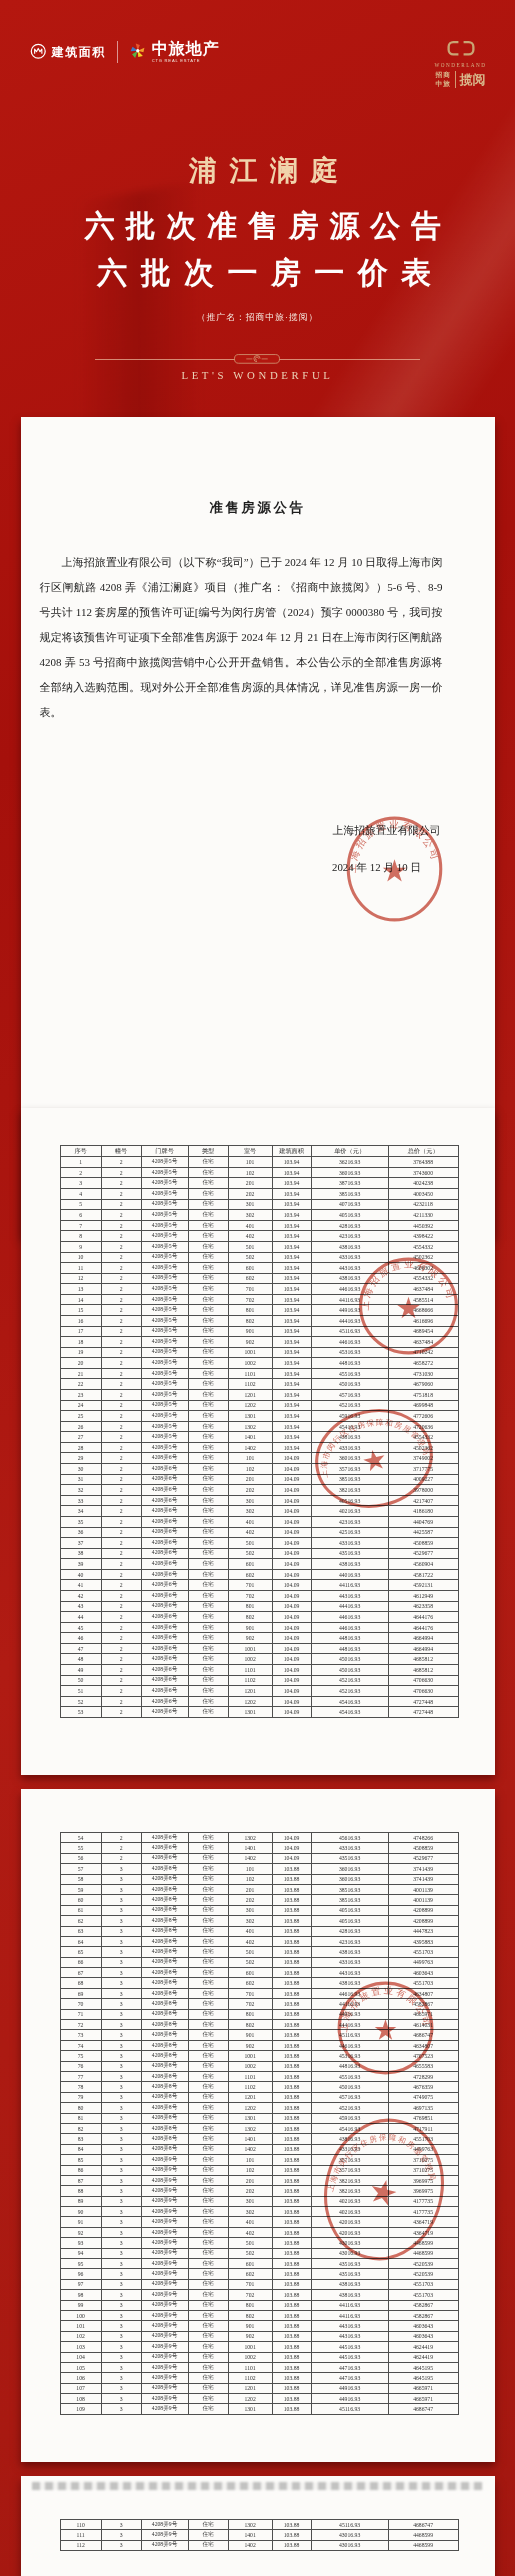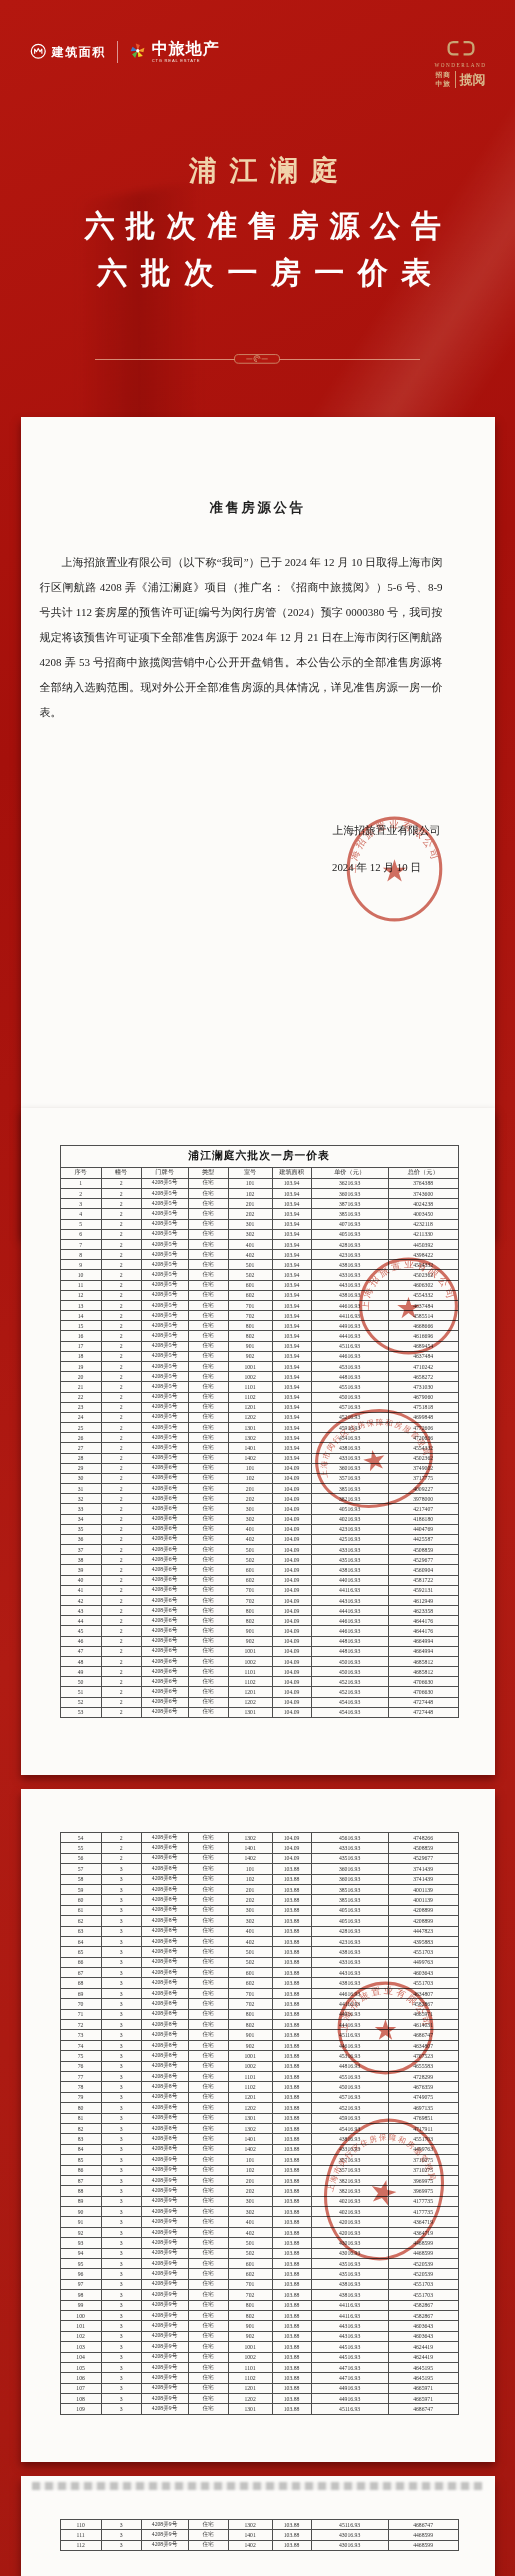--- a/index.html
+++ b/index.html
@@ -126,30 +126,32 @@
         <span>中旅</span>
       </span>
       <span class="brand-sep"></span>
       <span class="brand-name">揽阅</span>
     </span>
   </div>
 
   <div class="hero" id="project-name">浦江澜庭</div>
   <div class="hero hero-title" id="hero-line1">六批次准售房源公告</div>
   <div class="hero hero-title" id="hero-line2">六批次一房一价表</div>
+  <div class="hero" id="hero-sub">（推广名：招商中旅·揽阅）</div>
 
   <div class="hr-line"></div>
   <span class="hr-orn">
     <svg width="46" height="9.8" viewBox="0 0 90 19">
       <rect x="1" y="1" width="88" height="17" rx="8" fill="#b3170f" stroke="#d8ad85" stroke-width="1.4"></rect>
       <path d="M45,15 a6,6 0 1 1 6,-6" fill="none" stroke="#d8ad85" stroke-width="1.4"></path>
       <path d="M45,12 a3,3 0 1 1 3,-3" fill="none" stroke="#d8ad85" stroke-width="1.2"></path>
       <path d="M24,9.5 h12 M54,9.5 h12" stroke="#d8ad85" stroke-width="1.2"></path>
     </svg>
   </span>
+  <div class="hero" id="tagline">LET'S WONDERFUL</div>
 
   <div class="page" id="page1">
     <div class="doc-title">准售房源公告</div>
     <div class="doc-body">上海招旅置业有限公司（以下称“我司”）已于 2024 年 12 月 10 日取得上海市闵行区闸航路 4208 弄《浦江澜庭》项目（推广名：《招商中旅揽阅》）5-6 号、8-9 号共计 112 套房屋的预售许可证[编号为闵行房管（2024）预字 0000380 号，我司按规定将该预售许可证项下全部准售房源于 2024 年 12 月 21 日在上海市闵行区闸航路 4208 弄 53 号招商中旅揽阅营销中心公开开盘销售。本公告公示的全部准售房源将全部纳入选购范围。现对外公开全部准售房源的具体情况，详见准售房源一房一价表。</div>
     <div class="doc-sign">上海招旅置业有限公司</div>
     <div class="doc-date">2024 年 12 月 10 日</div>
 
     <div class="stamp" style="left:323px;top:397px;">
       <svg width="101" height="110" viewBox="0 0 196 214">
         <ellipse cx="98" cy="107" rx="90" ry="99" fill="none" stroke="#c85040" stroke-width="6"></ellipse>
@@ -168,23 +170,20 @@
           <col style="width:41px">
           <col style="width:40px">
           <col style="width:47px">
           <col style="width:40px">
           <col style="width:44px">
           <col style="width:39px">
           <col style="width:77px">
           <col style="width:70px">
         </colgroup>
       <thead>
-        <tr class="title-row">
-          <th colspan="8">浦江澜庭六批次一房一价表</th>
-        </tr>
         <tr class="head-row">
             <th>序号</th>
             <th>幢号</th>
             <th>门牌号</th>
             <th>类型</th>
             <th>室号</th>
             <th>建筑面积</th>
             <th>单价（元）</th>
             <th>总价（元）</th>
           </tr>

